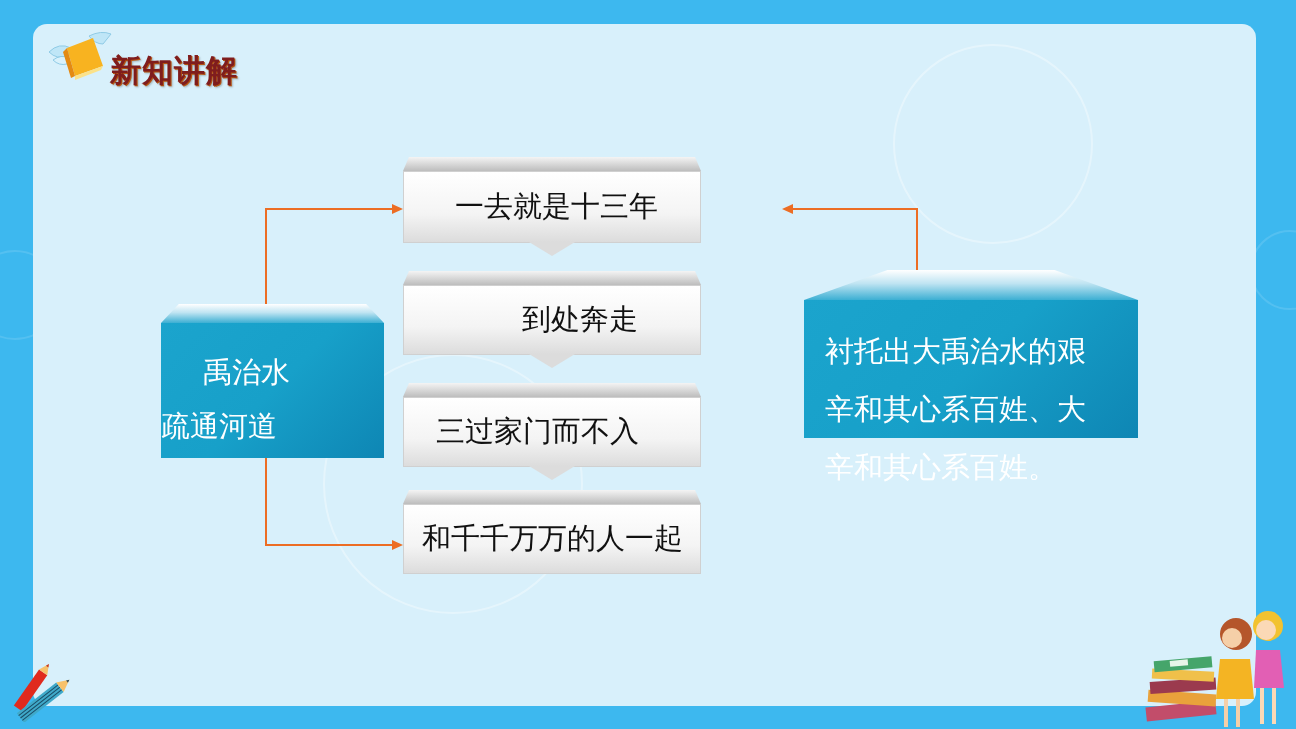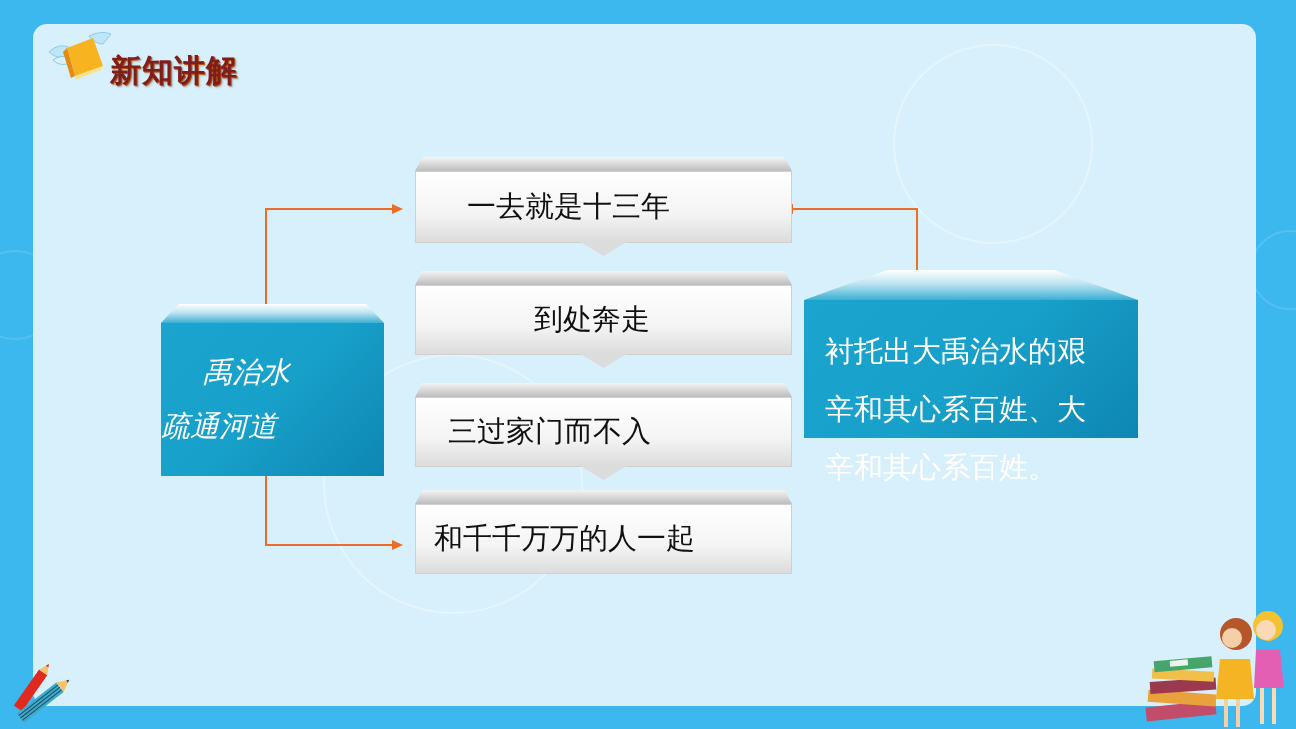--- a/index.html
+++ b/index.html
@@ -31,22 +31,21 @@
       position: absolute; left: 65px; top: 20px;
       font-size: 31px; font-weight: bold;
       color: #7f1d1d;
       letter-spacing: 1px;
       text-shadow: 1px 1px 0 #b55410, 2px 2px 2px rgba(0,0,0,0.25);
       white-space: nowrap;
     }
     
     .step {
       position: absolute;
-      width: 377px;
-      margin-left: 12px;
+      width: 298px;
     }
     .step .cap {
       height: 14px;
       background: linear-gradient(#f4f4f4, #bdbdbd);
       clip-path: polygon(2% 0, 98% 0, 100% 100%, 0 100%);
     }
     .step .body {
       position: relative;
       background: linear-gradient(#ffffff 0%, #f4f4f4 60%, #dcdcdc 100%);
       border: 1px solid #d0d0d0;
@@ -113,21 +112,21 @@
 <div class="line" style="left:265px; top:458px; width:2px; height:88px;"></div>
 <div class="line" style="left:265px; top:544px; width:128px; height:2px;"></div>
 <div class="arrow-r" style="left:392px; top:540px;"></div>
 
 <div class="line" style="left:916px; top:208px; width:2px; height:96px;"></div>
 <div class="line" style="left:792px; top:208px; width:126px; height:2px;"></div>
 <div class="arrow-l" style="left:782px; top:204px;"></div>
 
 <div class="bluebox" style="left:161px; top:304px; width:223px;">
   <div class="cap" style="height:19px; clip-path: polygon(8% 0, 92% 0, 100% 100%, 0 100%);"></div>
-  <div class="body" style="height:153px; padding-top:22px; font-size:29px; line-height:54px;font-style:italic;">
+  <div class="body" style="height:135px; padding-top:22px; font-size:29px; line-height:54px;">
     <div style="padding-left:42px; white-space:nowrap;">禹治水</div>
     <div style="white-space:nowrap;">疏通河道</div>
   </div>
 </div>
 
 <div class="step" style="left:403px; top:157px;">
   <div class="cap"></div>
   <div class="body" style="height:72px; padding-left:51px;">
     <span>一去就是十三年</span>
     <div class="pointer"></div>

